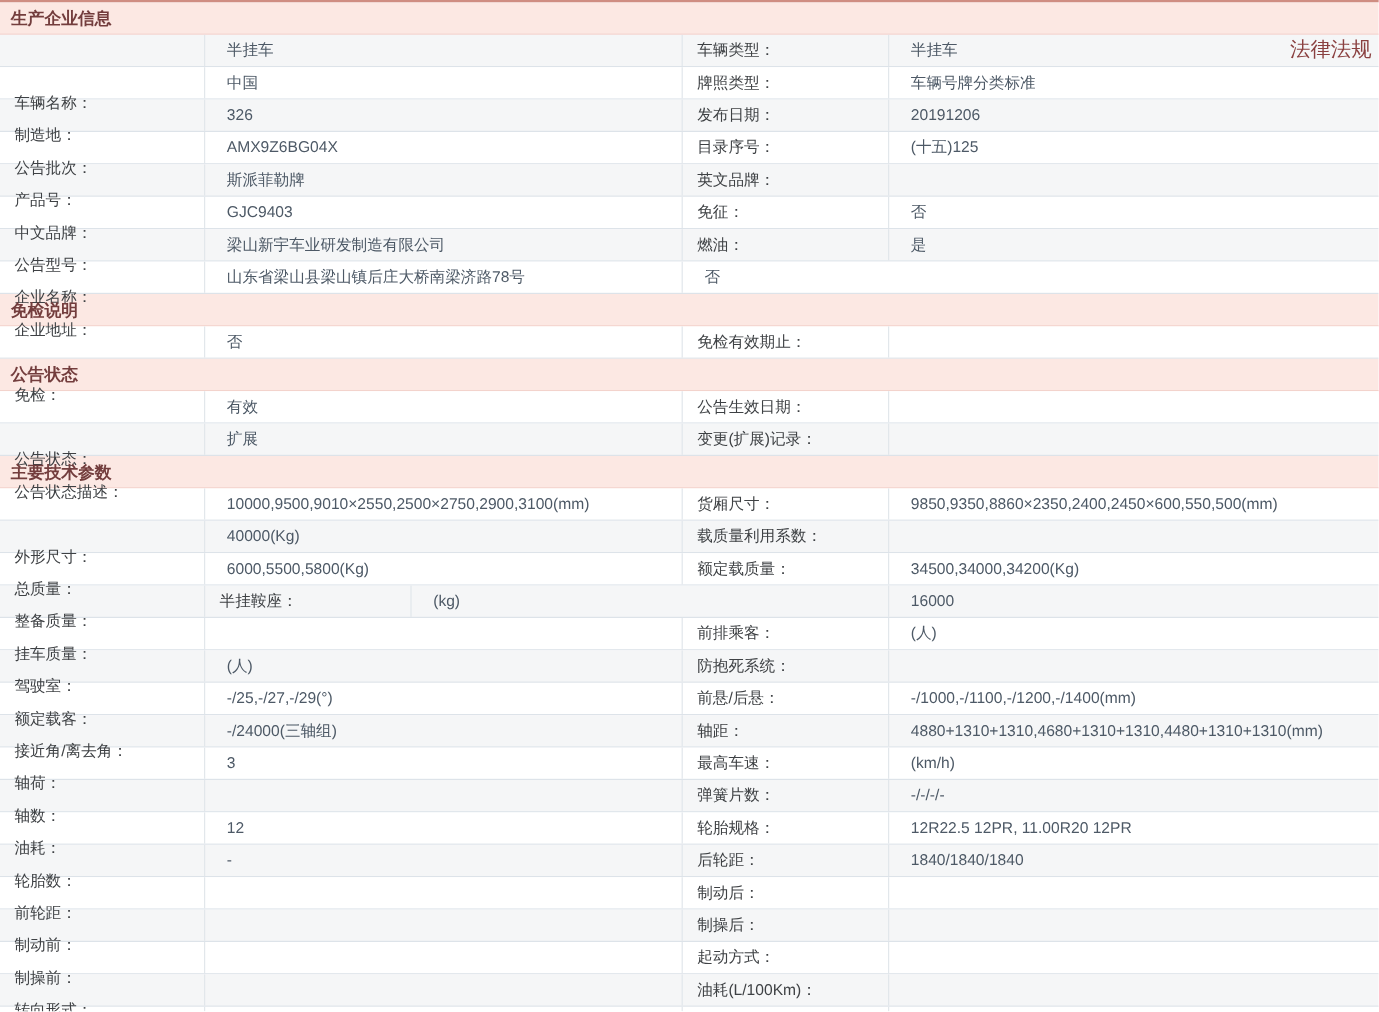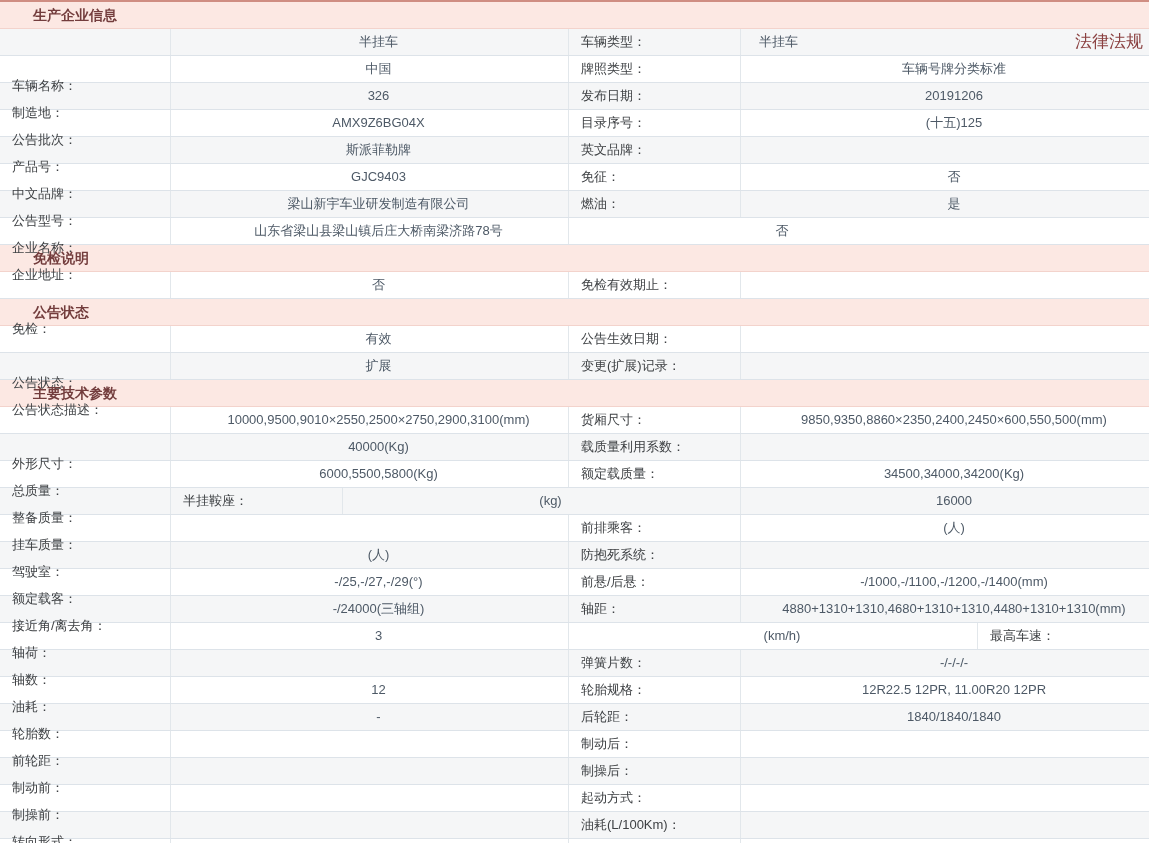--- a/index.html
+++ b/index.html
@@ -11,34 +11,34 @@
     background:#fff;
   }
   .section-header {
     height:27px; background:#fce8e3;
     border-bottom:1px solid #f3d3cc;
     display:flex; align-items:center;
     padding-left:9px;
   }
   .section-title {
     font-size:14px; font-weight:bold; color:#733d3d;
-    line-height:26px; white-space:nowrap;margin-left:24px;
+    line-height:26px; white-space:nowrap;
   }
   .row {
     height:27px; display:flex;
     border-bottom:1px solid #dde3e9;
     background:#ffffff;
   }
   .row.shade { background:#f5f6f7; }
   .cell {
     height:26px; line-height:26px; overflow:hidden;
     white-space:nowrap; font-size:13px;
   }
   .cell.label { color:#3e4144; padding-left:12px; }
-  .cell.value { color:#4d5966; padding-left:18px;justify-content:center; }
+  .cell.value { color:#4d5966; padding-left:18px; }
   .c1 { width:170px;margin-top:44px; }
   .c2 { width:398px; border-left:1px solid #e2e7eb; display:flex; }
   .c3 { width:172px; border-left:1px solid #e2e7eb; }
   .c4 { width:409px; border-left:1px solid #e2e7eb; display:flex; }
   .law-link {
     margin-left:auto; padding-right:6px;
     color:#8a4040; cursor:pointer; font-size:17px;
   }
   .partial-row {
     height:4px; background:#fff; display:flex;
@@ -250,24 +250,24 @@
         <div class="cell label c3"><span>轴距：</span></div>
         <div class="cell value c4">
           <span>4880+1310+1310,4680+1310+1310,4480+1310+1310(mm)</span>
         </div>
       </div>
       <div class="row">
         <div class="cell label c1"><span>轴数：</span></div>
         <div class="cell value c2">
           <span>3</span>
         </div>
+        <div class="cell label c3"><span>最高车速：</span></div>
         <div class="cell value c4">
           <span>(km/h)</span>
         </div>
-        <div class="cell label c3"><span>最高车速：</span></div>
       </div>
       <div class="row shade">
         <div class="cell label c1"><span>油耗：</span></div>
         <div class="cell value c2">
           <span></span>
         </div>
         <div class="cell label c3"><span>弹簧片数：</span></div>
         <div class="cell value c4">
           <span>-/-/-/-</span>
         </div>

